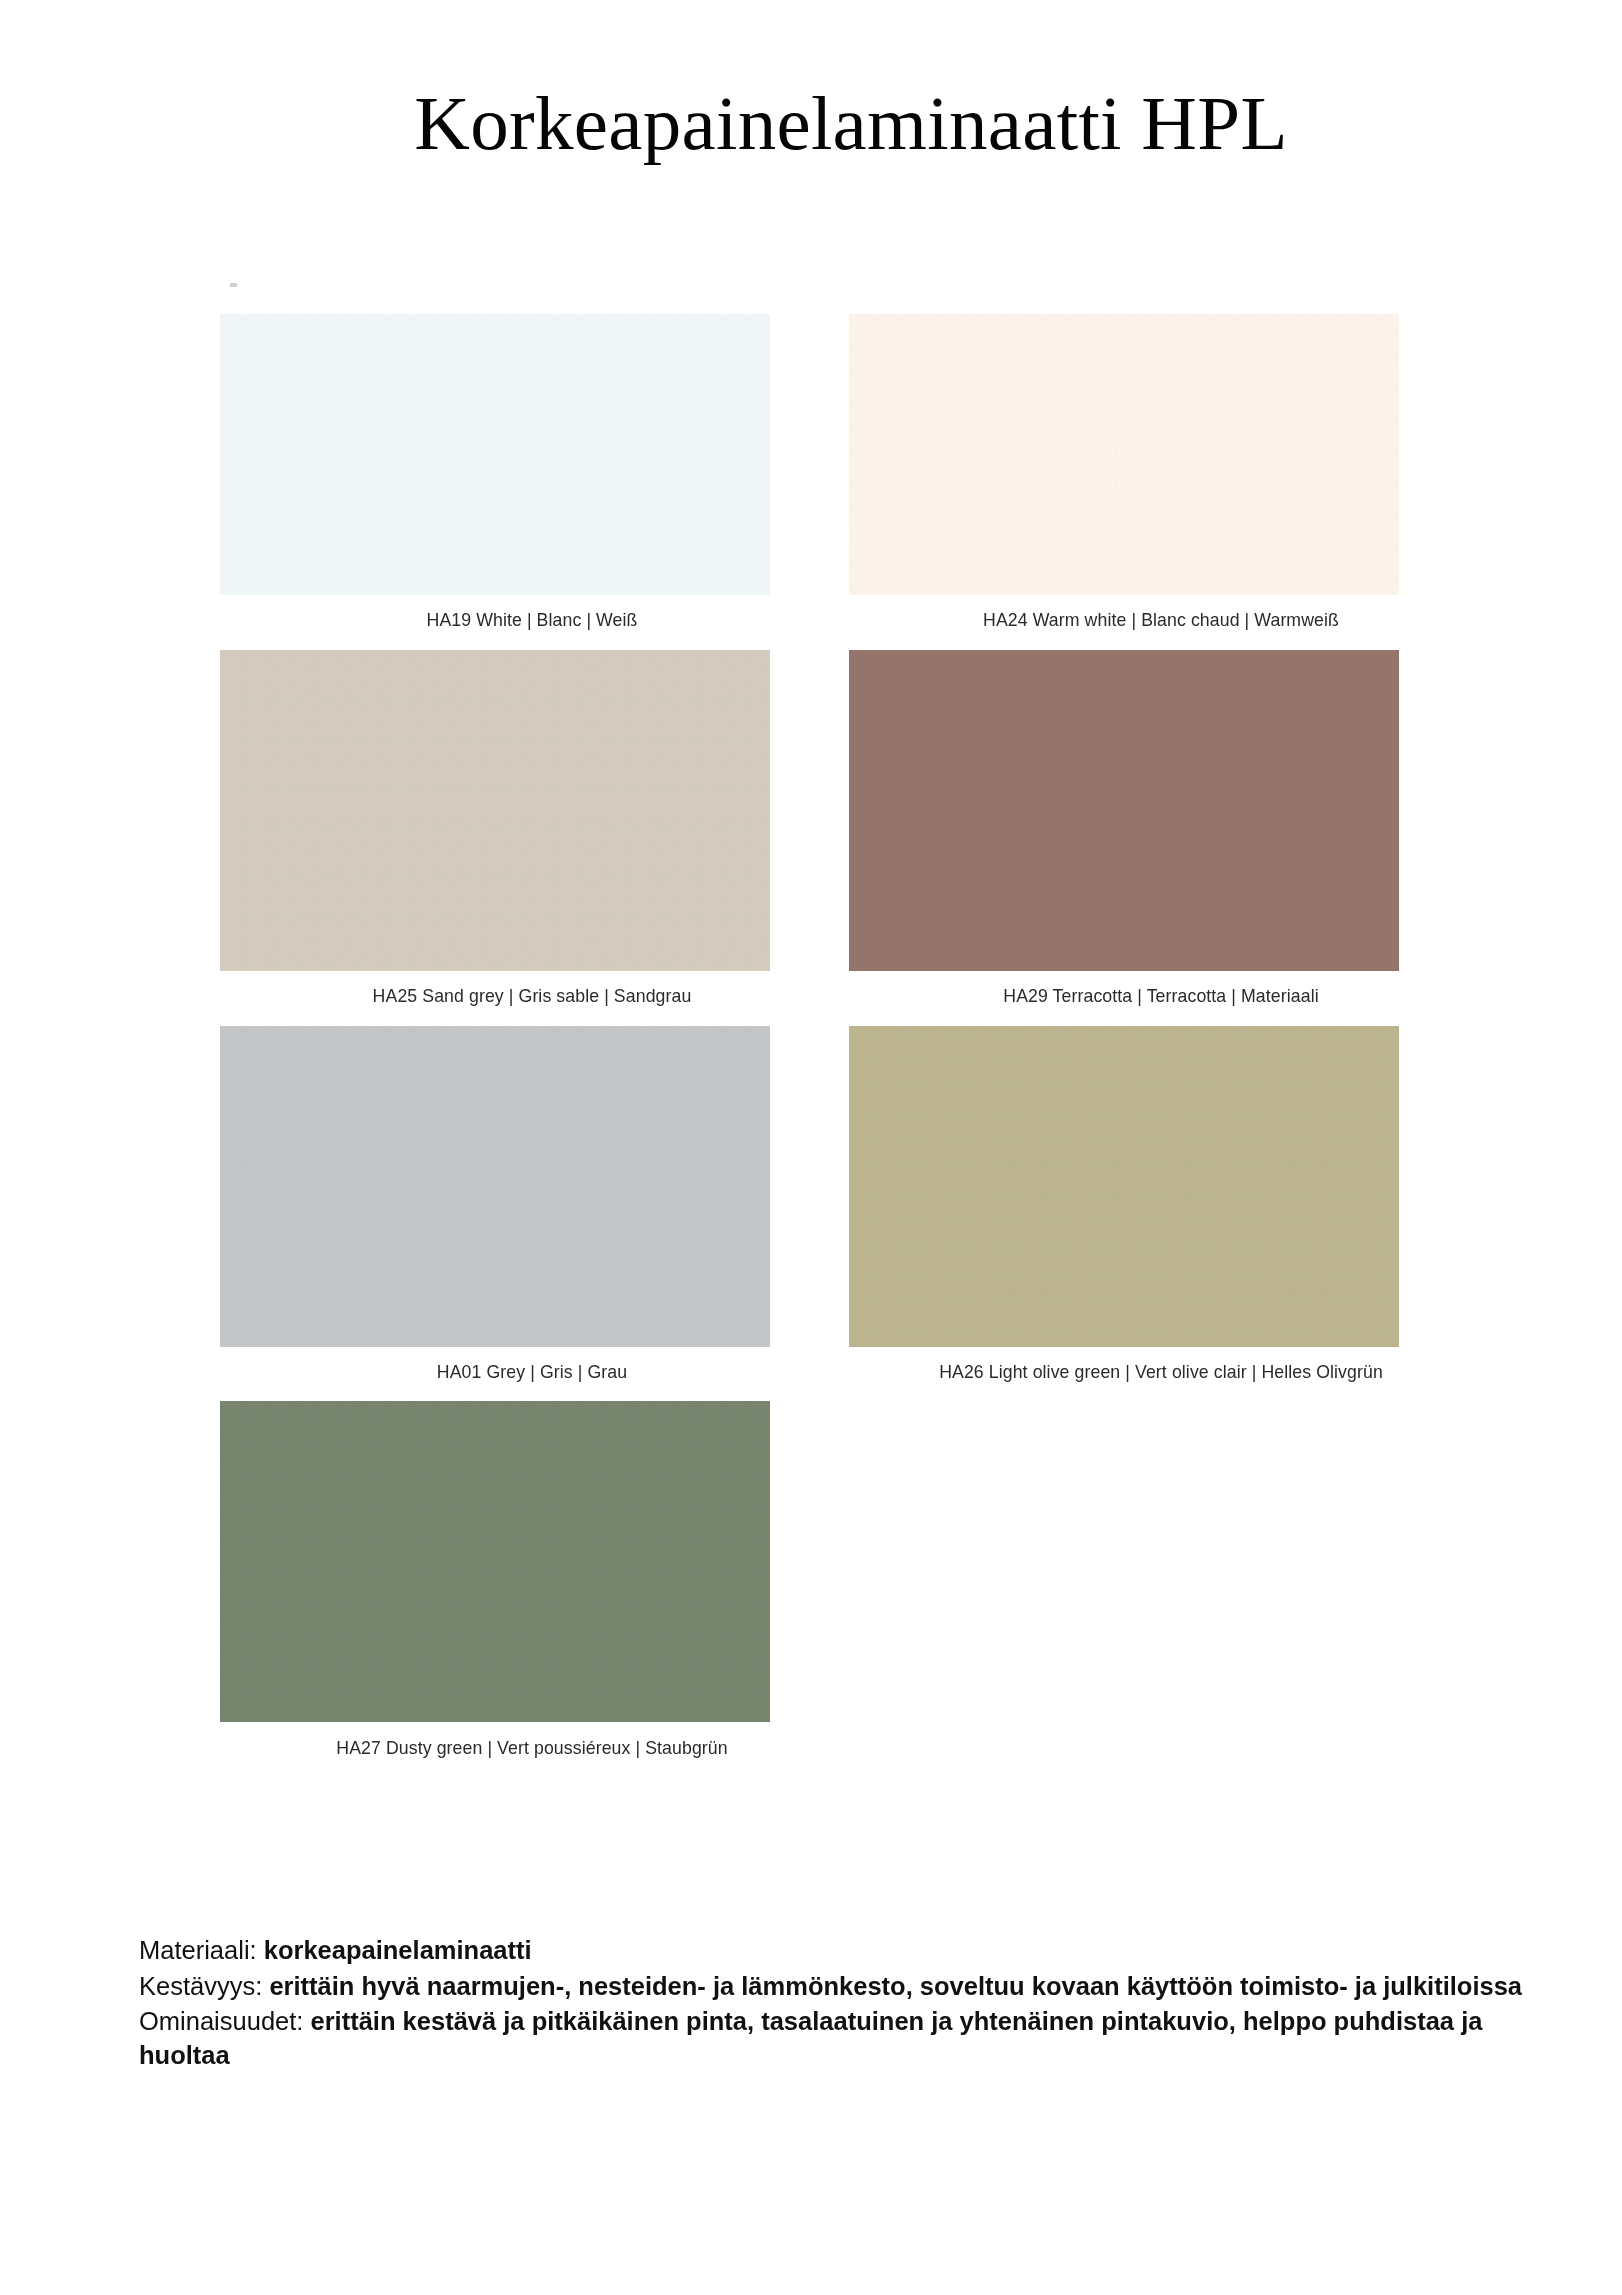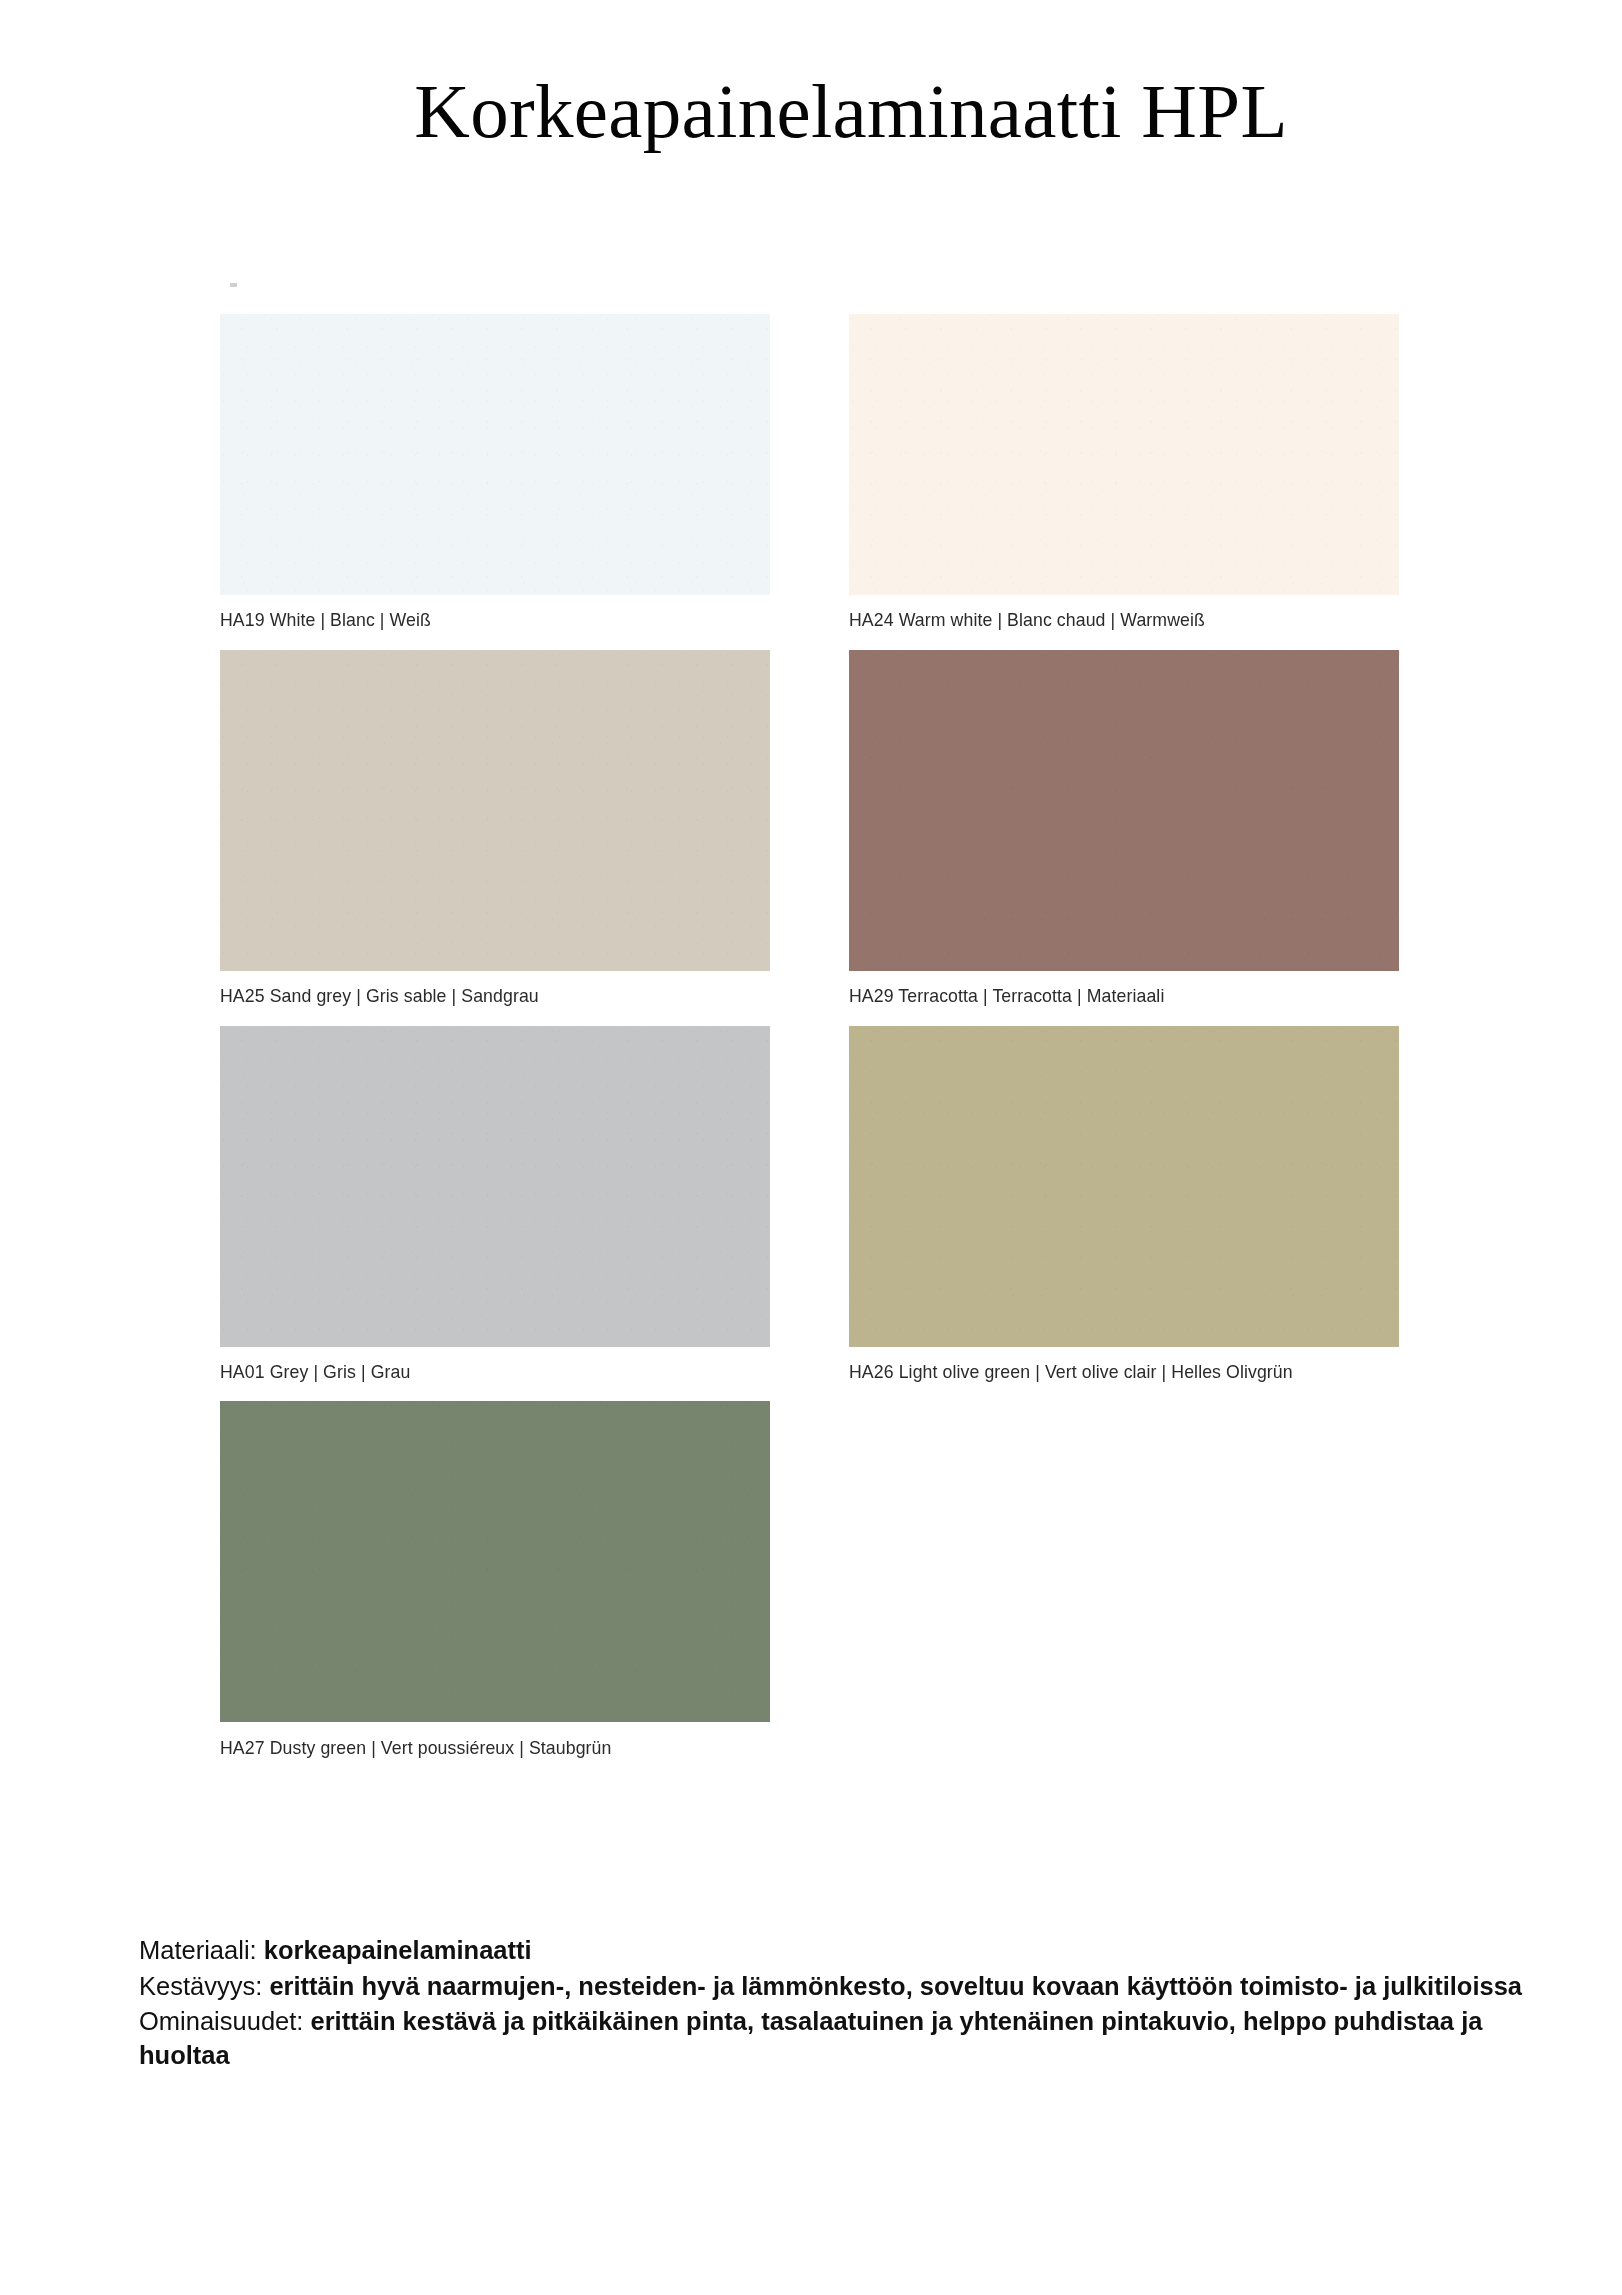--- a/index.html
+++ b/index.html
@@ -31,37 +31,38 @@
     text-align: center;
     padding-left: 79px;
   }
   .doc-title {
     font-family: "Liberation Serif", "DejaVu Serif", serif;
     font-size: 77px;
     line-height: 1.05;
     font-weight: 400;
     letter-spacing: 0.3px;
     color: #050505;
-    margin: 0;
+    margin: 12px;
     white-space: nowrap;
   }
 
   
   .swatch-grid {
     position: absolute;
     left: 220px;
     top: 314px;
     width: 1178px;
     display: grid;
     grid-template-columns: 550px 550px;
     column-gap: 79px;
     row-gap: 18.3px;
   }
   .swatch-cell {
     width: 624px;
+    text-align: center;
   }
   .swatch-chip {
     width: 550px;
     height: 321px;
     display: block;
     position: relative;
   }
   .swatch-chip::after {
     
     content: "";

